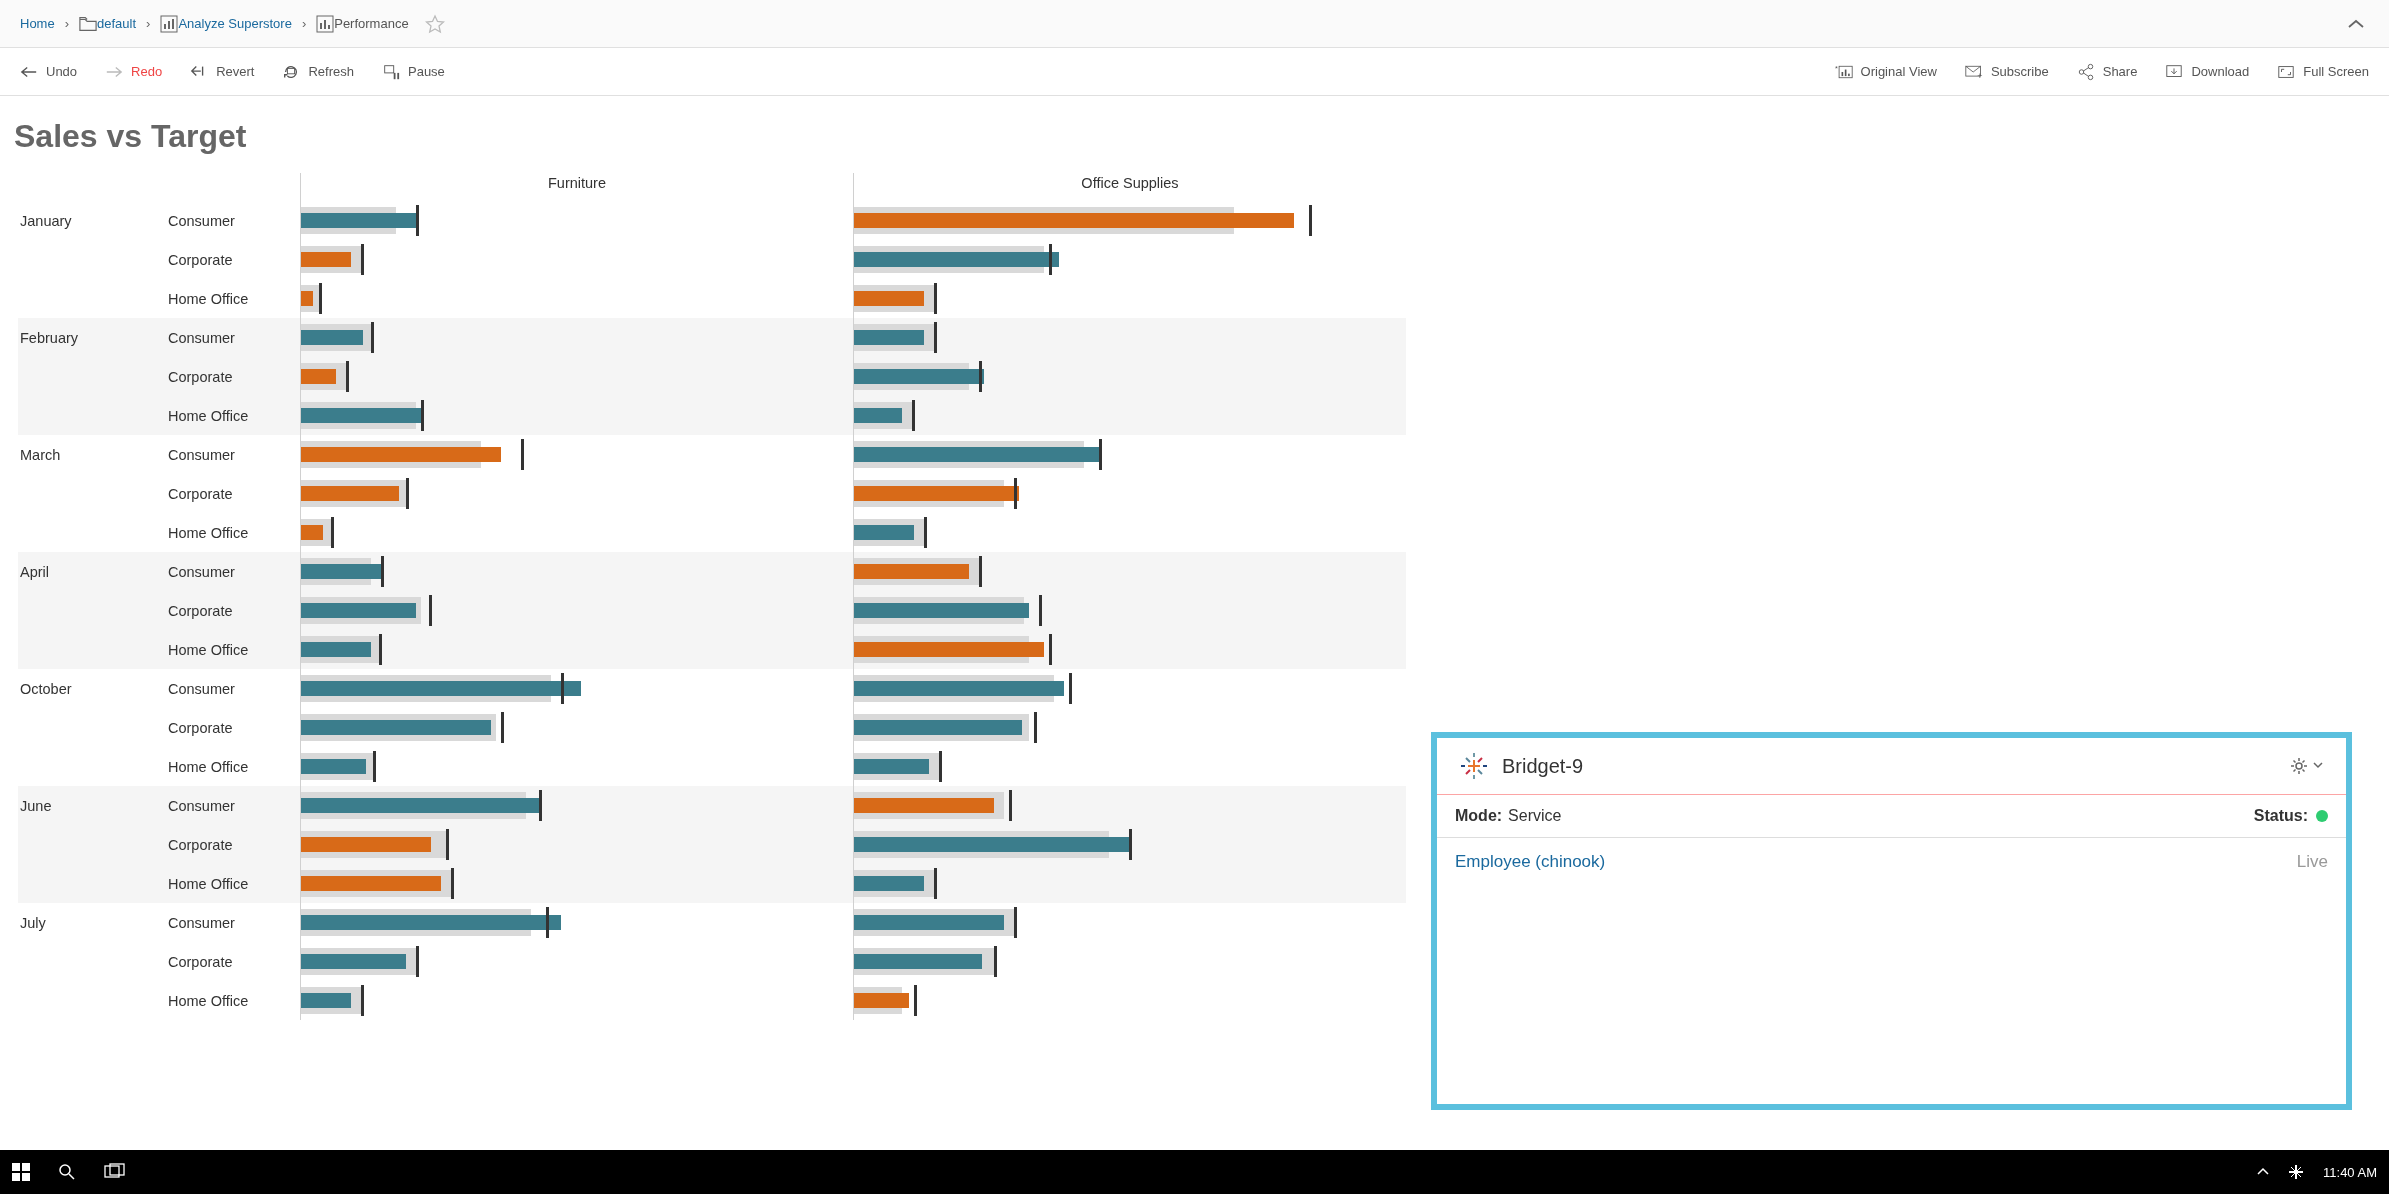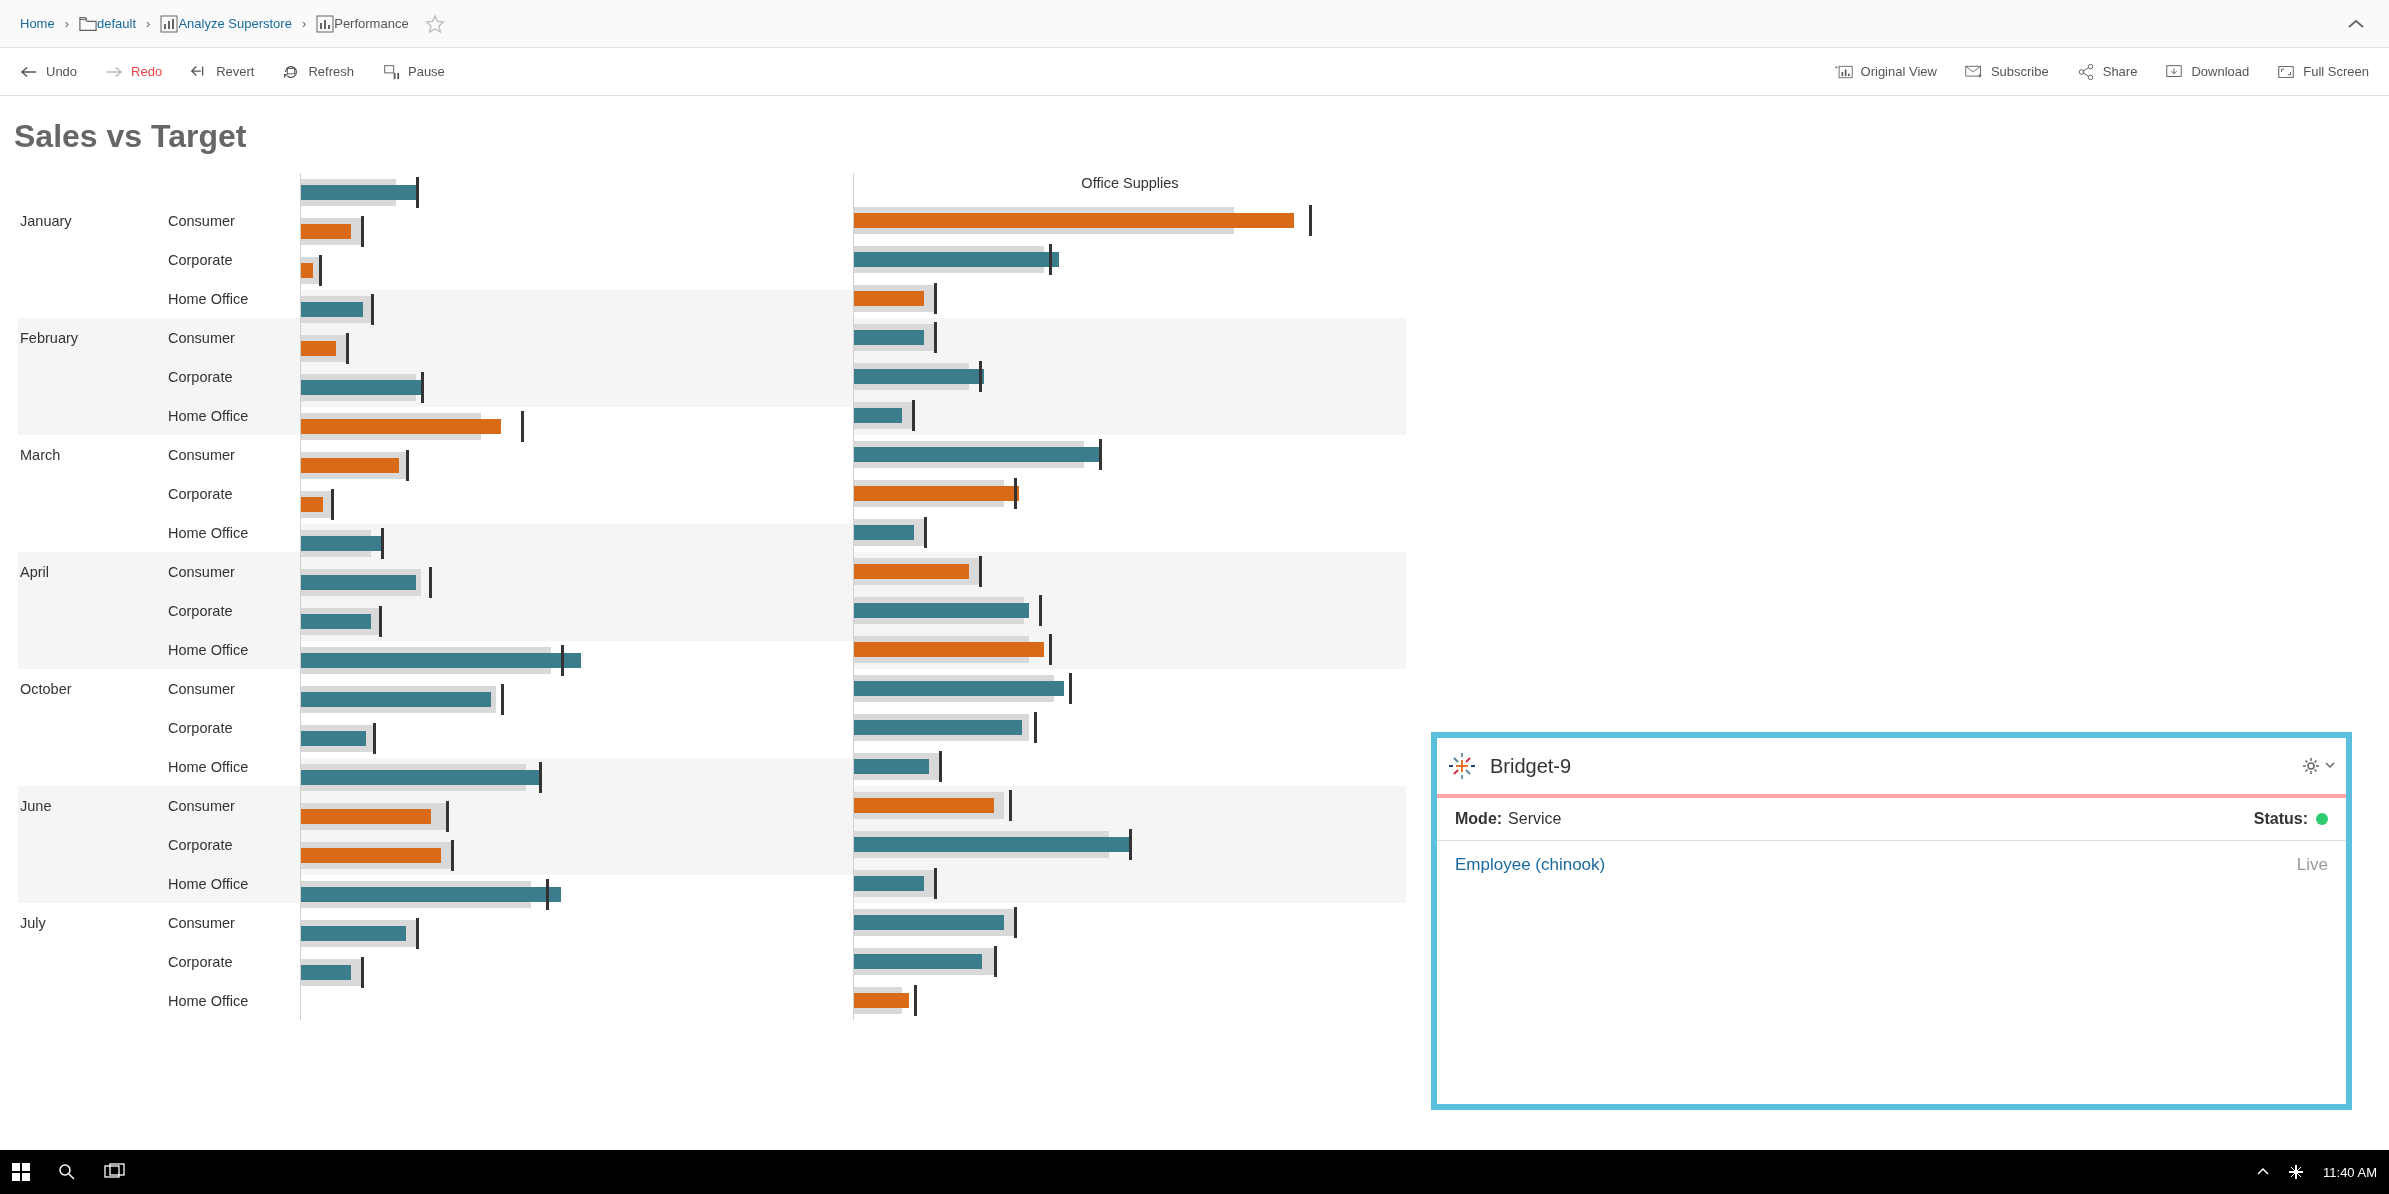--- a/index.html
+++ b/index.html
@@ -40,21 +40,21 @@
 .bar-row { height: 39px; position: relative; }
 .bar-row.alt { background: #f5f5f5; }
 .bar-target { position: absolute; left: 0; top: 6px; height: 27px; background: #d9d9d9; }
 .bar-actual { position: absolute; left: 0; top: 12px; height: 15px; }
 .bar-actual.teal { background: #3b7d8c; }
 .bar-actual.orange { background: #d86a18; }
 .bar-tick { position: absolute; top: 4px; height: 31px; width: 3px; background: #333; }
 
 
 .bridge-panel { position: absolute; left: 1431px; top: 732px; width: 921px; height: 378px; border: 6px solid #5bc0de; background: #fff; }
-.bp-header { display: flex; align-items: center; padding: 14px 11px; border-bottom: 4px solid #fca5a5; gap: 14px; }
+.bp-header { display: flex; align-items: center; padding: 14px 23px; border-bottom: 1px solid #fca5a5; gap: 14px; }
 .bp-logo { width: 28px; height: 28px; }
 .bp-title { font-size: 20px; color: #333; }
 .bp-gear { margin-left: auto; display: flex; align-items: center; gap: 4px; color: #666; cursor: pointer; }
 .bp-status-row { display: flex; align-items: center; padding: 12px 18px; border-bottom: 1px solid #ddd; font-size: 16px; }
 .bp-mode-label { font-weight: bold; margin-right: 6px; }
 .bp-status-label { margin-left: auto; font-weight: bold; margin-right: 8px; }
 .bp-status-dot { width: 12px; height: 12px; border-radius: 50%; background: #2ecc71; }
 .bp-ds-row { display: flex; align-items: center; padding: 14px 18px; font-size: 17px; }
 .bp-ds-name { color: #1a699e; cursor: pointer; }
 .bp-ds-type { margin-left: auto; color: #999; }
@@ -300,20 +300,21 @@
           <div class="segment-cell">Corporate</div>
         </div>
         <div class="label-row">
           <div class="month-cell"></div>
           <div class="segment-cell">Home Office</div>
         </div>
       </div>
   </div>
   <div class="chart-columns" id="chart-columns">
       <div class="chart-col">
+        <div class="col-header">Furniture</div>
         <div class="bar-row">
           <div class="bar-target" style="width: 95px;"></div>
           <div class="bar-actual teal" style="width: 115px;"></div>
           <div class="bar-tick" style="left: 115px;"></div>
         </div>
         <div class="bar-row">
           <div class="bar-target" style="width: 60px;"></div>
           <div class="bar-actual orange" style="width: 50px;"></div>
           <div class="bar-tick" style="left: 60px;"></div>
         </div>

